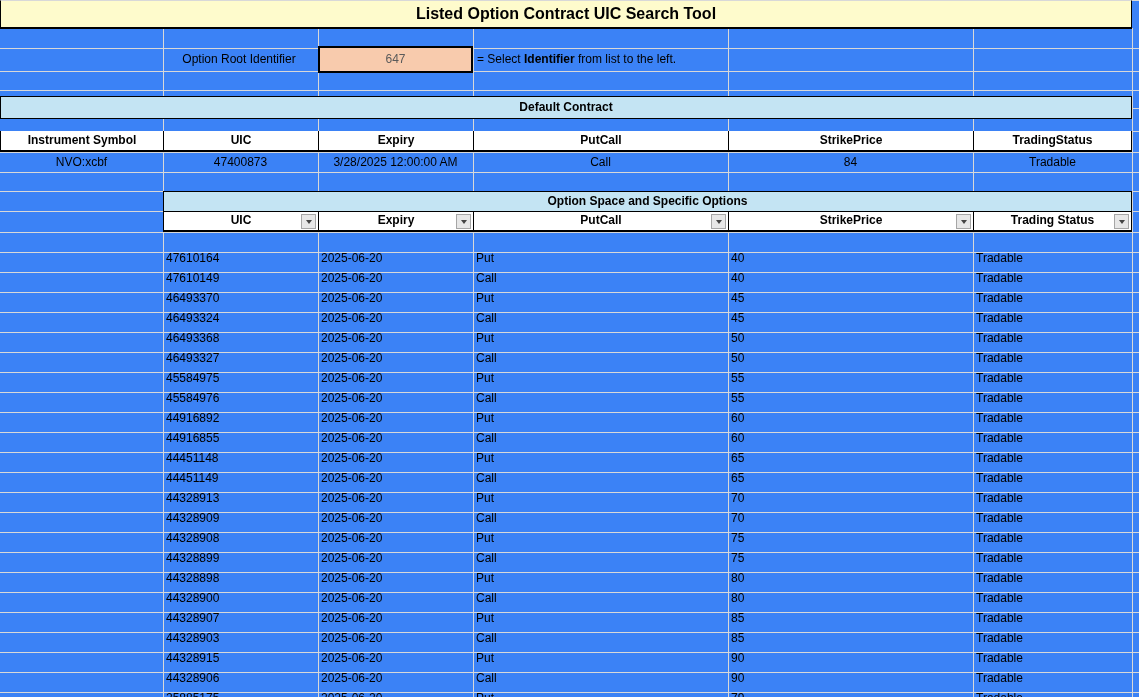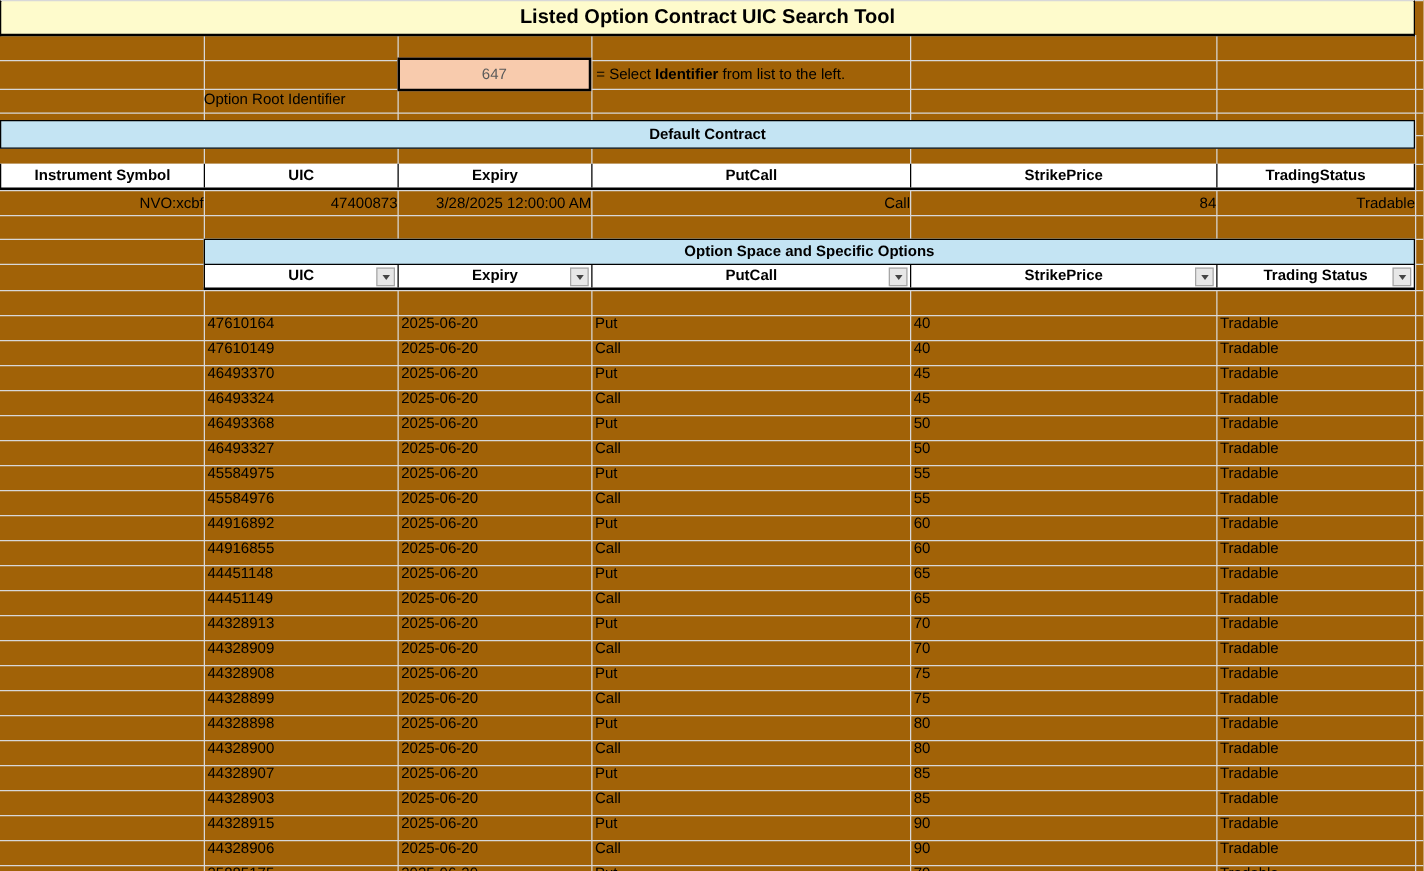--- a/index.html
+++ b/index.html
@@ -1,26 +1,26 @@
 <!DOCTYPE html>
 <html><head>
 <meta charset="utf-8">
 <style>
   html,body{margin:0;padding:0;background:#ffffff;}
-  .sheet{position:relative;width:1139px;height:697px;background:#a16207;overflow:hidden;
+  .sheet{position:relative;width:1139px;height:697px;background:#3b82f6;overflow:hidden;
          font-family:"Liberation Sans",sans-serif;font-size:12px;color:#000;}
   .hline{position:absolute;left:0;width:1139px;height:1px;background:var(--grid,#D8D8D8);z-index:0;}
   .vline{position:absolute;top:28px;width:1px;height:669px;background:var(--grid,#D8D8D8);z-index:0;}
 
   .title-band{position:absolute;left:0;top:0;width:1132px;height:29px;box-sizing:border-box;
       background:var(--title-bg,#FEFBCC);border:1px solid #000;border-top:1px solid #D8D8D8;
       border-bottom-width:2px;z-index:1;text-align:center;font-weight:bold;font-size:16px;line-height:25px;}
 
   .cell-label{position:absolute;left:163px;top:48px;width:152px;height:23px;line-height:23px;
-      text-align:left;z-index:1;white-space:nowrap;margin-top:20px;}
+      text-align:center;z-index:1;white-space:nowrap;}
   .root-input{position:absolute;left:318px;top:46px;width:155px;height:27px;box-sizing:border-box;
       background:var(--input-bg,#F8CBAD);border:2px solid #000;text-align:center;line-height:23px;
       color:#5a5a5a;z-index:2;}
   .hint{position:absolute;left:477px;top:48px;height:23px;line-height:23px;z-index:1;white-space:nowrap;}
 
   .band{position:absolute;box-sizing:border-box;background:var(--section-bg,#C4E4F3);
       border:1px solid #000;text-align:center;font-weight:bold;z-index:1;overflow:hidden;white-space:nowrap;}
   .dc-band{left:0;top:96px;width:1132px;height:23px;line-height:21px;}
   .os-band{left:163px;top:191px;width:969px;height:21px;line-height:19px;}
 
@@ -28,21 +28,21 @@
       border:1px solid #000;border-top:none;border-bottom:2px solid #000;z-index:1;}
   .dc-hdr{left:0;top:131px;width:1132px;height:21px;}
   .os-hdr{left:163px;top:212px;width:969px;height:20px;}
   .hcell{box-sizing:border-box;border-right:1px solid #000;font-weight:bold;text-align:center;
       position:relative;overflow:hidden;white-space:nowrap;}
   .hcell:last-child{border-right:none;flex:1;}
   .dc-hdr .hcell{line-height:18px;}
   .os-hdr .hcell{line-height:17px;}
 
   .dc-data{position:absolute;left:0;top:152px;width:1132px;height:20px;display:flex;z-index:1;}
-  .dcell{box-sizing:border-box;text-align:right;line-height:20px;overflow:hidden;white-space:nowrap;}
+  .dcell{box-sizing:border-box;text-align:center;line-height:20px;overflow:hidden;white-space:nowrap;}
   .w0{width:163px}.w1{width:155px}.w2{width:155px}.w3{width:255px}.w4{width:245px}.w5{flex:1}
 
   #option-rows{position:absolute;left:163px;top:248px;width:969px;z-index:1;}
   .orow{display:flex;height:20px;}
   .ocell{box-sizing:border-box;line-height:20px;padding-left:3px;overflow:hidden;white-space:nowrap;}
   .ow0{width:155px}.ow1{width:155px}.ow2{width:255px}.ow3{width:245px}.ow4{flex:1}
 
   .filter-btn{position:absolute;right:2px;top:2px;width:15px;height:15px;box-sizing:border-box;
       background:#E7E7E7;border:1px solid #A6A6A6;display:flex;align-items:center;justify-content:center;
       cursor:pointer;}

